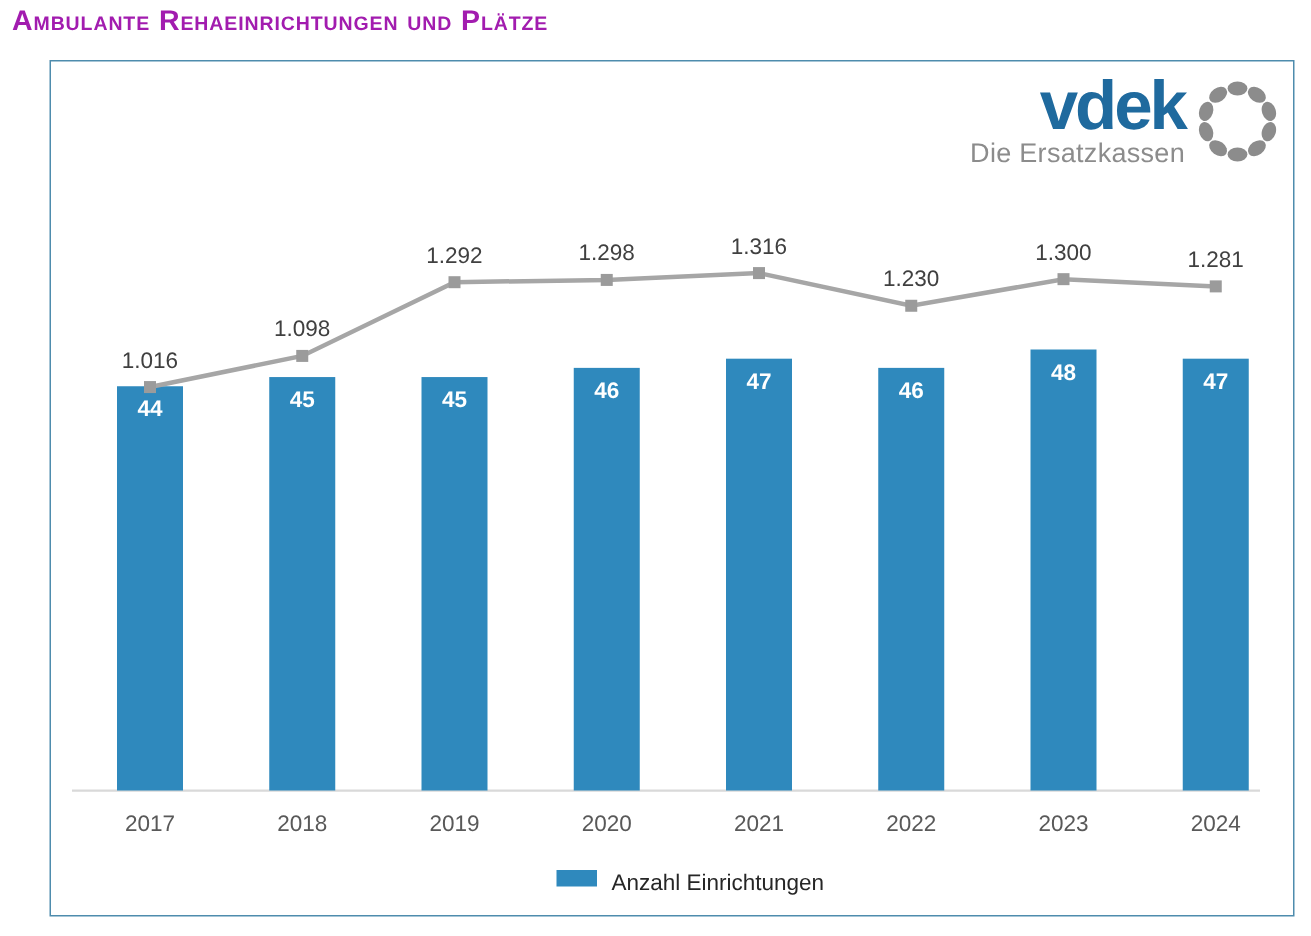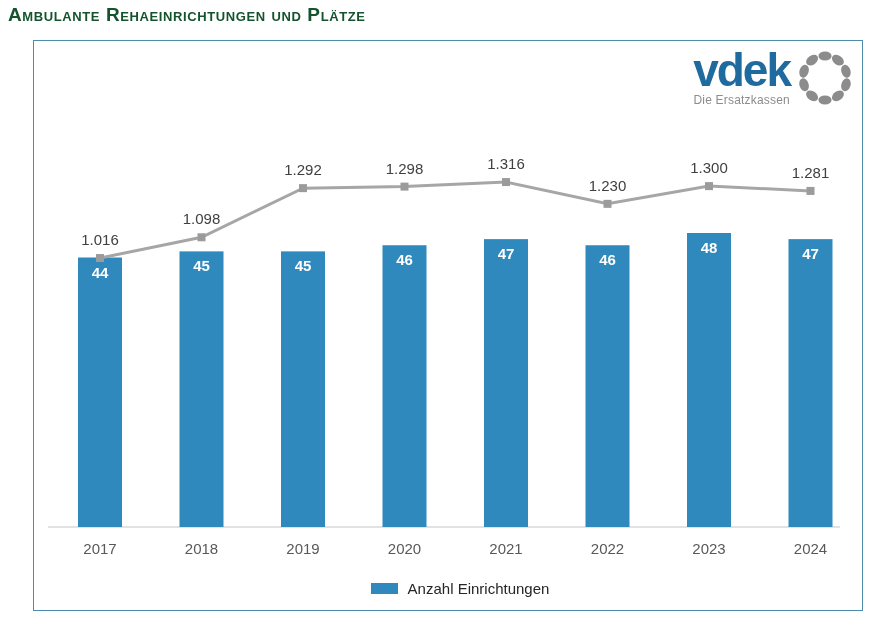--- a/index.html
+++ b/index.html
@@ -29,38 +29,38 @@
 
   .logo {
     position: absolute; top: 8px; right: 8px;
     display: flex; align-items: center; gap: 6px;
   }
   .logo-textcol { display: flex; flex-direction: column; align-items: flex-end; }
   .logo-wordmark {
     font-size: 46px; font-weight: bold; line-height: 0.92;
     letter-spacing: -2px;
   }
-  .logo-tagline { font-size: 12px; margin-top: 1px; letter-spacing: 0.2px; }
+  .logo-tagline { font-size: 18px; margin-top: 1px; letter-spacing: 0.2px; }
 
   .chart-svg { position: absolute; left: 0; top: 0; }
 
   .legend {
     position: absolute; left: 0; right: 0; bottom: 13px;
     display: flex; justify-content: center; align-items: center; gap: 22px;
     font-size: 15px;
   }
-  .legend-item { display: flex; align-items: center; gap: 10px; padding-left: 24px; }
+  .legend-item { display: flex; align-items: flex-start; gap: 10px; padding-left: 24px; }
   .legend-swatch { width: 27px; height: 11px; display: inline-block; }
 </style>
 </head>
 <body>
 
 <div class="page">
 
-  <h1 class="page-title" style="color: #14532d; text-align: right;">Ambulante Rehaeinrichtungen und Plätze</h1>
+  <h1 class="page-title" style="color: #a21caf; text-align: right;">Ambulante Rehaeinrichtungen und Plätze</h1>
 
   <div class="chart-frame" style="border-color: rgb(78, 140, 173);">
 
     <svg class="chart-svg" width="827" height="568" viewBox="0 0 827 568">
         <line x1="14" y1="486" x2="806" y2="486" stroke="#D9D9D9" stroke-width="1.5"></line>
         <rect x="44" y="216.5" width="44" height="269.5" fill="#2F89BD"></rect>
         <text x="66" y="236.5" text-anchor="middle" font-size="15" font-weight="bold" fill="#FFFFFF">44</text>
         <rect x="145.5" y="210.375" width="44" height="275.625" fill="#2F89BD"></rect>
         <text x="167.5" y="230.375" text-anchor="middle" font-size="15" font-weight="bold" fill="#FFFFFF">45</text>
         <rect x="247" y="210.375" width="44" height="275.625" fill="#2F89BD"></rect>

